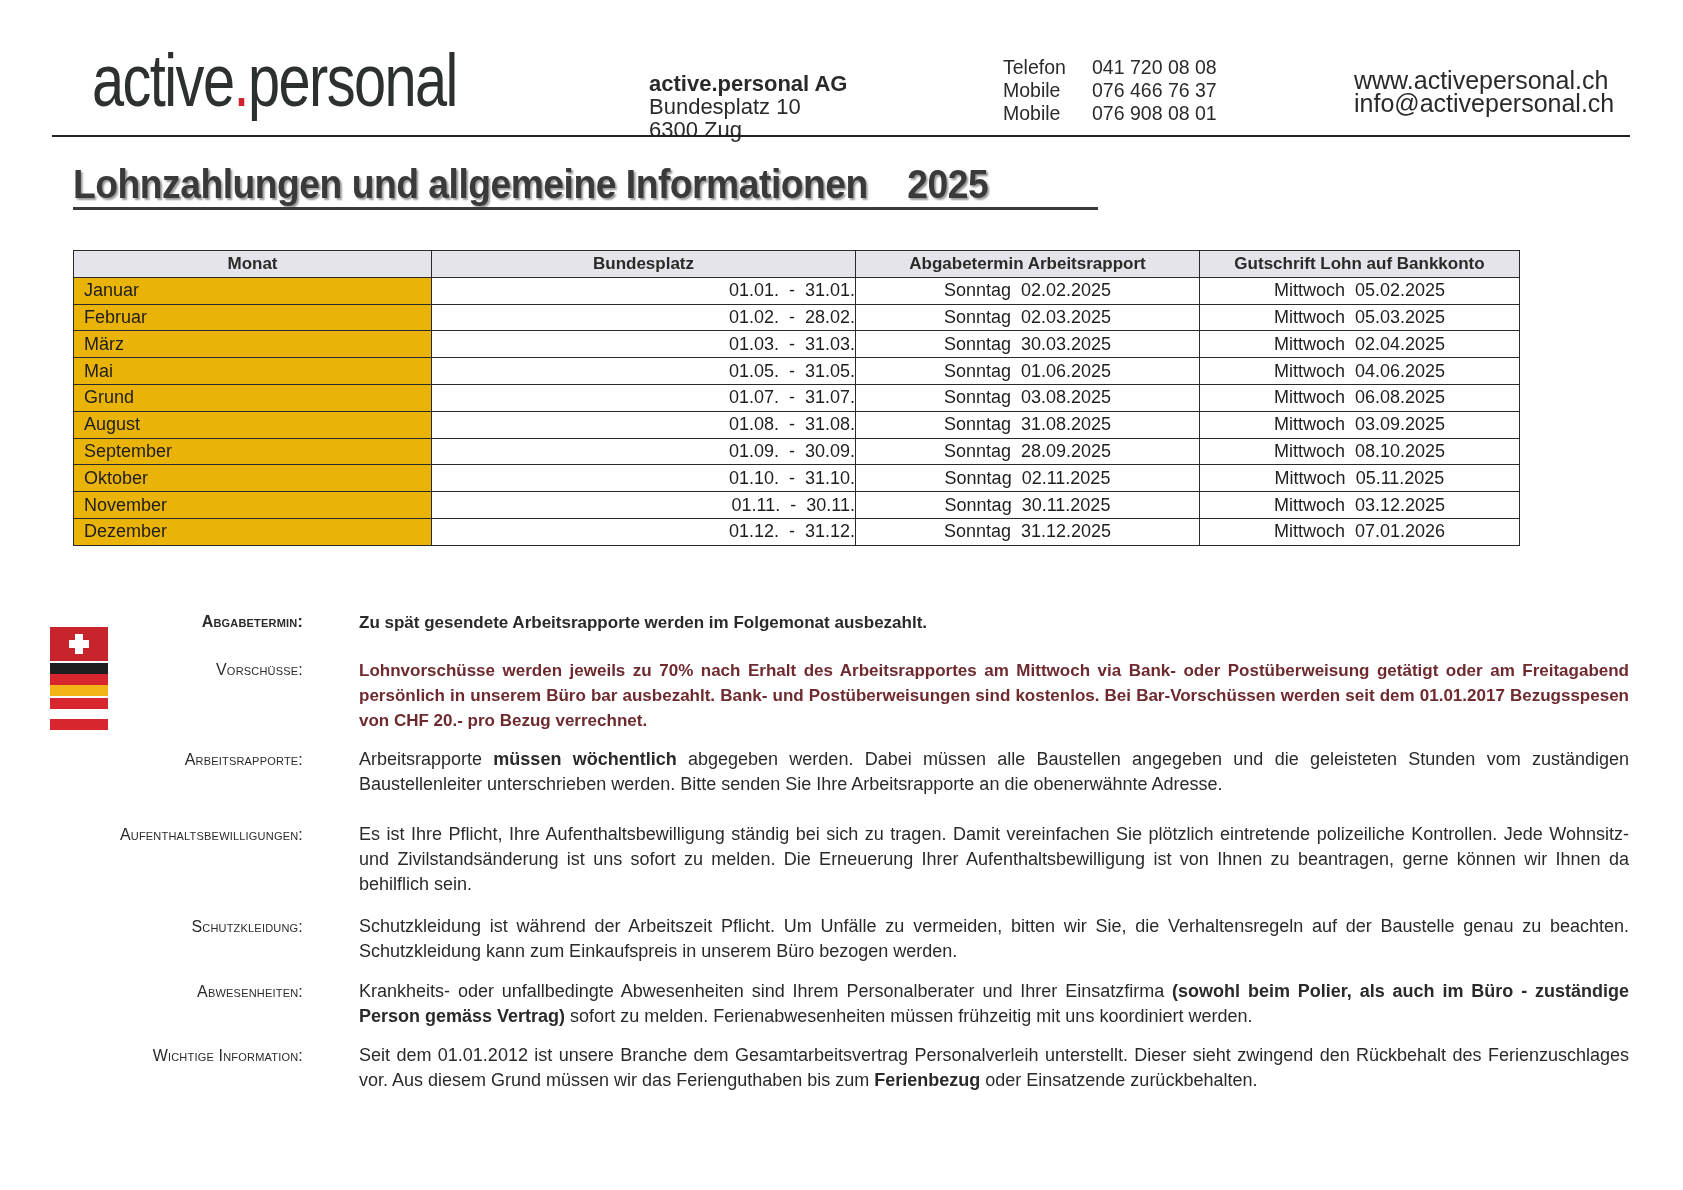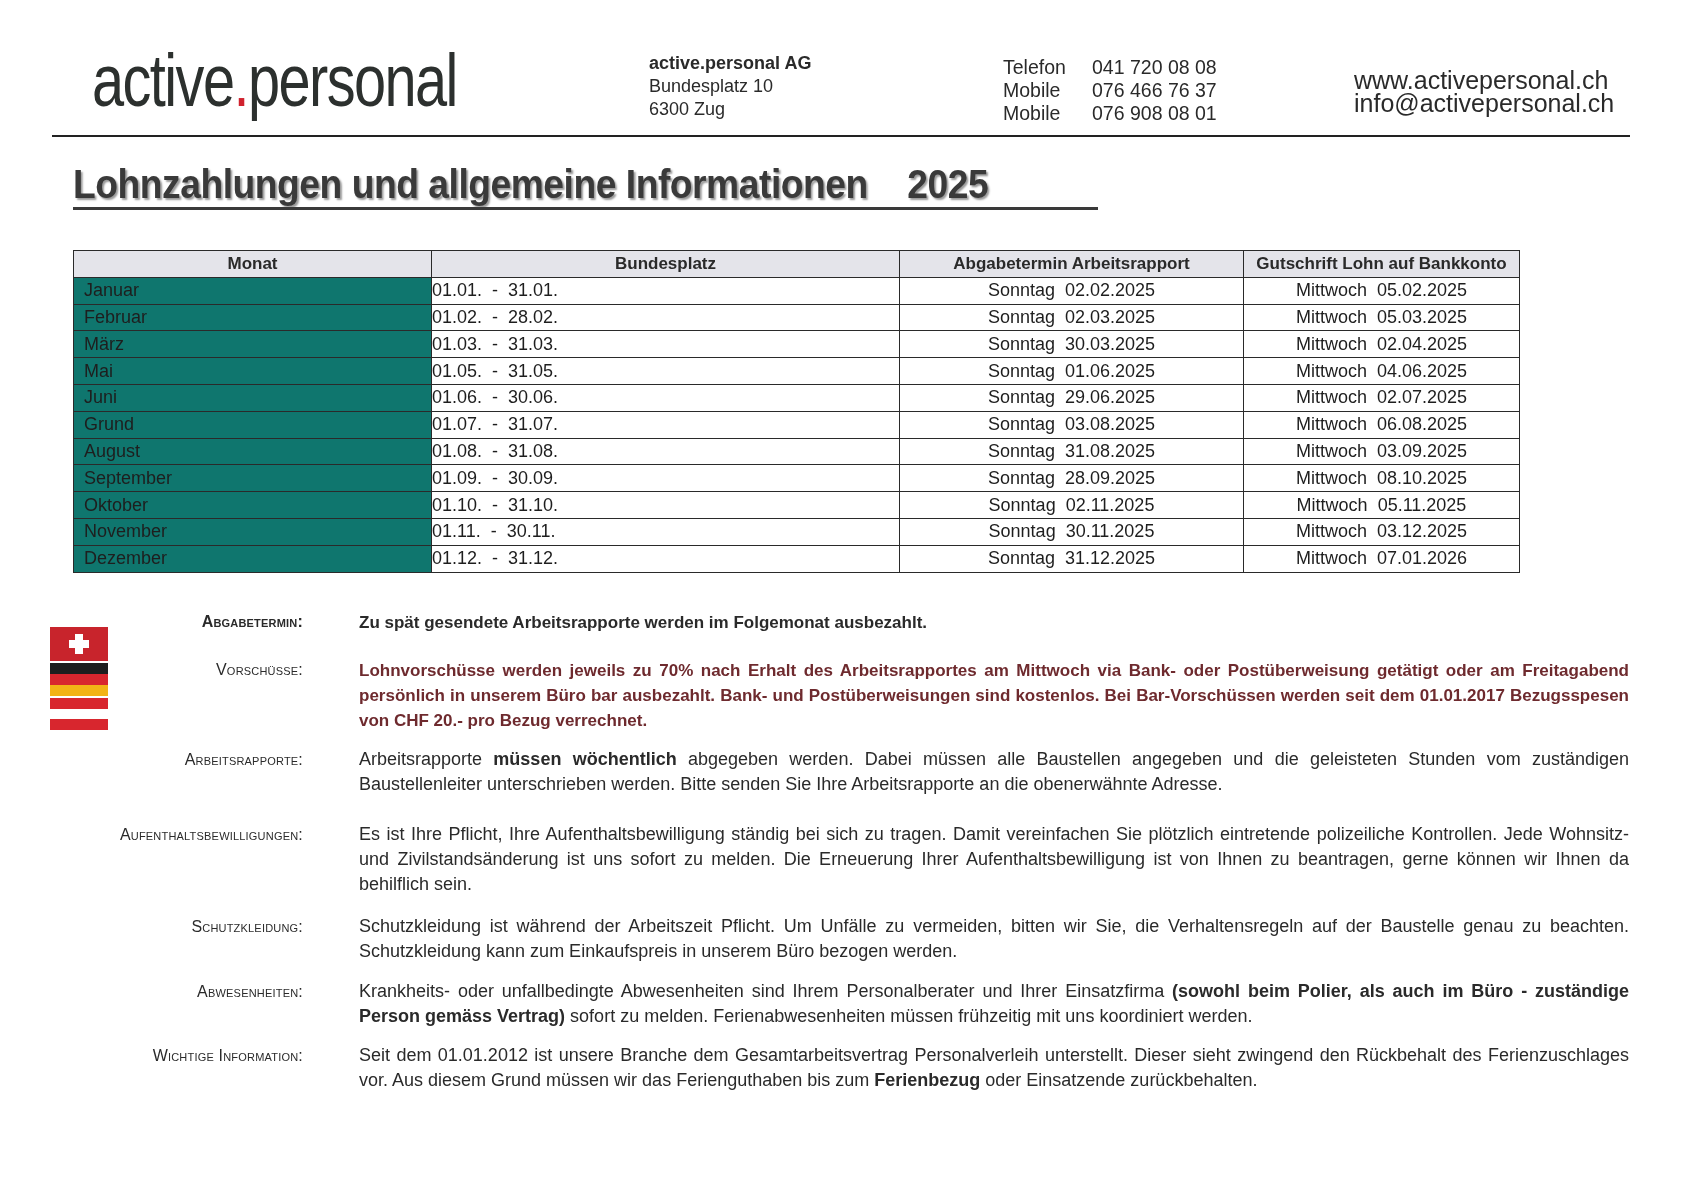--- a/index.html
+++ b/index.html
@@ -2,38 +2,38 @@
 <html><head>
   <meta charset="utf-8">
   <style>
     * { box-sizing: border-box; margin: 0; padding: 0; }
     html, body { width: 1683px; height: 1190px; background: #ffffff; overflow: hidden; }
     body { position: relative; font-family: "Liberation Sans", sans-serif; color: #1e1e1e; }
 
     
     .logo { position: absolute; left: 92px; top: 44px; font-family: "Liberation Sans", sans-serif; font-size: 74px; letter-spacing: -2px; color: #2c302e; transform: scaleX(0.78); transform-origin: left top; line-height: 1; font-weight: normal; }
     .logo .dot { color: #d0222e; }
-    .addr { position: absolute; left: 649px; top: 52px; font-size: 18px; line-height: 23px; color: #2a2a2a; }
+    .addr { position: absolute; left: 649px; top: 72px; font-size: 22px; line-height: 23px; color: #2a2a2a; }
     .addr .company { font-weight: bold; }
     .contact { position: absolute; left: 1003px; top: 56px; font-size: 19.5px; line-height: 23px; color: #2a2a2a; }
     .contact .row { display: flex; }
     .contact .lbl { width: 89px; }
     .web { position: absolute; left: 1354px; top: 69px; font-size: 25px; line-height: 23px; color: #2a2a2a; }
     .header-rule { position: absolute; left: 52px; top: 135px; width: 1578px; height: 2px; background: #222; }
 
     
     .title { position: absolute; left: 73px; top: 162px; font-size: 40px; font-weight: bold; color: #3a3a3a; letter-spacing: -0.5px; text-shadow: 2px 2px 2px #9a9a9a; white-space: pre; transform: scaleX(0.93); transform-origin: left top; }
     .title-rule { position: absolute; left: 73px; top: 207px; width: 1025px; height: 3px; background: #3a3a3a; }
 
     
     table.pay { position: absolute; left: 73px; top: 250px; border-collapse: collapse; width: 1447px; font-size: 18px; }
     table.pay th, table.pay td { border: 1.5px solid #2a2a2a; height: 26.8px; padding: 0; }
     table.pay th { background: #e4e4ea; font-weight: bold; font-size: 17px; color: #2a2a2a; text-align: center; }
-    table.pay td.month { background: #0f766e; padding-left: 10px; width: 358px; margin-left: 11px; }
-    table.pay td.period { text-align: left; width: 468px; white-space: pre; }
+    table.pay td.month { background: #eab308; padding-left: 10px; width: 358px; margin-left: 11px; }
+    table.pay td.period { text-align: right; width: 424px; white-space: pre; }
     table.pay td.dl { text-align: center; width: 344px; white-space: pre; }
     table.pay td.pay-date { text-align: center; white-space: pre; }
 
     
     .flags { position: absolute; left: 50px; top: 627px; width: 58px; }
     .flag-ch { height: 34px; background: #c8242c; position: relative; }
     .flag-ch .cross-v { position: absolute; left: 25px; top: 7px; width: 8px; height: 20px; background: #fff; }
     .flag-ch .cross-h { position: absolute; left: 19px; top: 13px; width: 20px; height: 8px; background: #fff; }
     .flag-de { margin-top: 2px; }
     .flag-de div { height: 11px; }
@@ -112,26 +112,20 @@
       <td class="dl">Sonntag  30.03.2025</td>
       <td class="pay-date">Mittwoch  02.04.2025</td>
     </tr>
     <tr>
       <td class="month">Mai</td>
       <td class="period">01.05.  -  31.05.</td>
       <td class="dl">Sonntag  01.06.2025</td>
       <td class="pay-date">Mittwoch  04.06.2025</td>
     </tr>
     <tr>
-      <td class="month">Juni</td>
-      <td class="period">01.06.  -  30.06.</td>
-      <td class="dl">Sonntag  29.06.2025</td>
-      <td class="pay-date">Mittwoch  02.07.2025</td>
-    </tr>
-    <tr>
       <td class="month">Grund</td>
       <td class="period">01.07.  -  31.07.</td>
       <td class="dl">Sonntag  03.08.2025</td>
       <td class="pay-date">Mittwoch  06.08.2025</td>
     </tr>
     <tr>
       <td class="month">August</td>
       <td class="period">01.08.  -  31.08.</td>
       <td class="dl">Sonntag  31.08.2025</td>
       <td class="pay-date">Mittwoch  03.09.2025</td>

